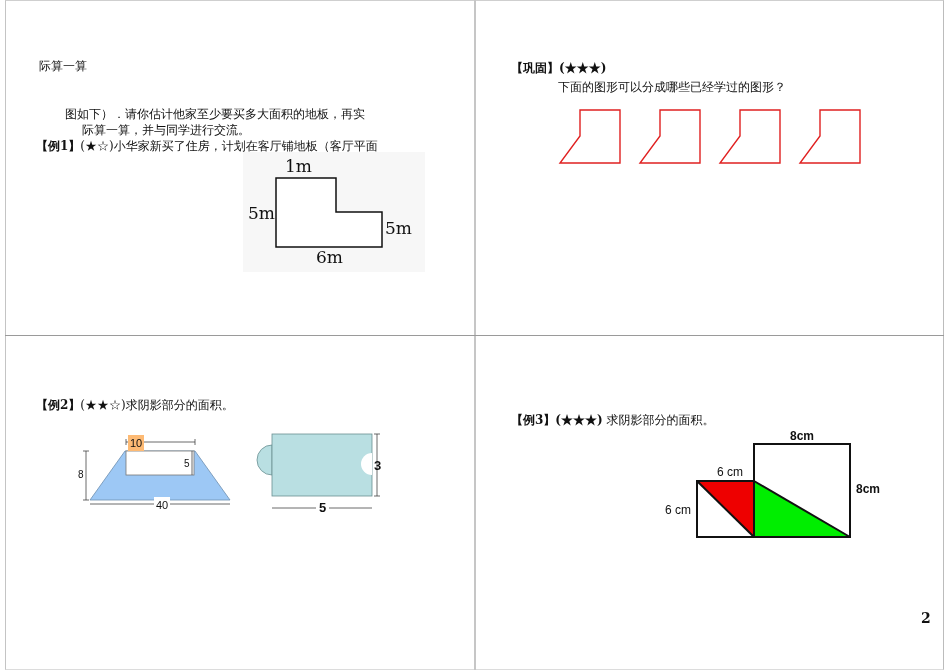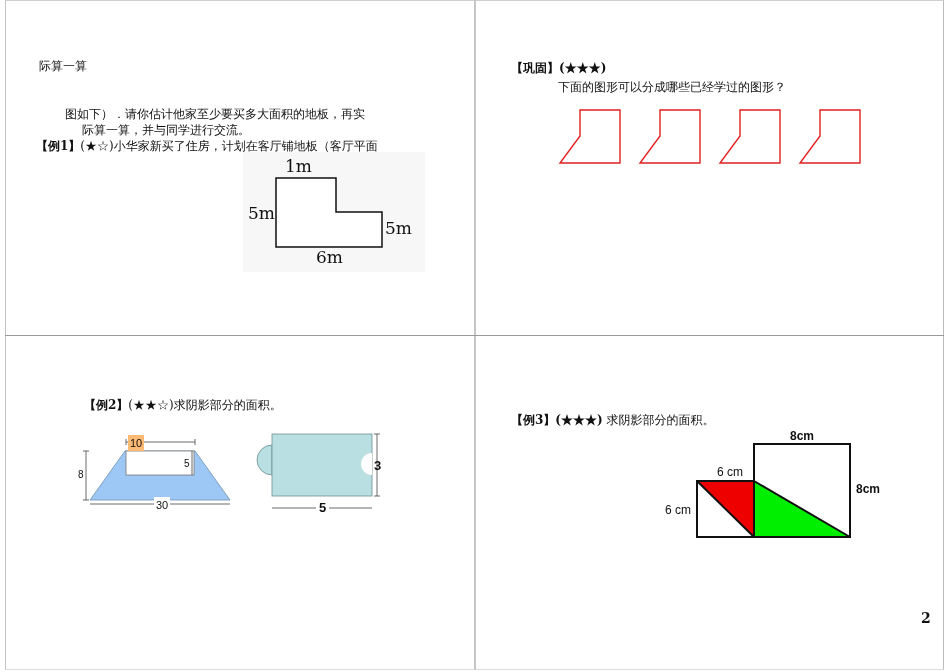--- a/index.html
+++ b/index.html
@@ -46,42 +46,42 @@
 
 <svg style="left:555px;top:105px;" width="320" height="62">
   <g fill="none" stroke="#e02020" stroke-width="1.4">
     <polygon points="25,5 65,5 65,58 5,58 25,31"></polygon>
     <polygon points="105,5 145,5 145,58 85,58 105,31"></polygon>
     <polygon points="185,5 225,5 225,58 165,58 185,31"></polygon>
     <polygon points="265,5 305,5 305,58 245,58 265,31"></polygon>
   </g>
 </svg>
 
-<div class="txt" style="left:36px;top:397px;margin-left:48px;">
+<div class="txt" style="left:36px;top:397px;">
   <span class="b">【例2】</span><span>(★★☆)</span><span>求阴影部分的面积。</span>
 </div>
 
 <svg style="left:75px;top:430px;" width="170" height="85">
   <polygon points="15,70 50,21 120,21 155,70" fill="#9dc8f5" stroke="#6d8fb0" stroke-width="0.8"></polygon>
   <rect x="51" y="21" width="68" height="24" fill="#fff" stroke="#777" stroke-width="0.8"></rect>
   <g stroke="#444" stroke-width="0.8">
     <line x1="51" y1="12" x2="120" y2="12"></line>
       <line x1="51" y1="9" x2="51" y2="15"></line>
       <line x1="120" y1="9" x2="120" y2="15"></line>
     <line x1="11" y1="21" x2="11" y2="70"></line>
       <line x1="8" y1="21" x2="14" y2="21"></line>
       <line x1="8" y1="70" x2="14" y2="70"></line>
     <line x1="117" y1="21" x2="117" y2="45"></line>
     <line x1="15" y1="74" x2="155" y2="74"></line>
   </g>
 </svg>
 <div class="txt sans" style="left:128px;top:435px;font-size:11px;background:#fdba74;padding:0 2px;">10</div>
 <div class="txt sans" style="left:184px;top:456px;font-size:10px;">5</div>
 <div class="txt sans" style="left:78px;top:467px;font-size:10px;">8</div>
-<div class="txt sans" style="left:154px;top:497px;font-size:11px;background:#fff;padding:0 2px;">30</div>
+<div class="txt sans" style="left:154px;top:497px;font-size:11px;background:#fff;padding:0 2px;">40</div>
 
 <svg style="left:255px;top:430px;" width="130" height="85">
   <path d="M17,15 A9,9 0 0,0 17,45 Z" fill="#b9dfe2" stroke="#6a8f92" stroke-width="0.8"></path>
   <rect x="17" y="4" width="100" height="62" fill="#b9dfe2" stroke="#6a8f92" stroke-width="0.8"></rect>
   <path d="M117,23 A11,11 0 0,0 117,45 Z" fill="#fff"></path>
   <g stroke="#444" stroke-width="0.8">
     <line x1="122" y1="4" x2="122" y2="66"></line>
       <line x1="119" y1="4" x2="125" y2="4"></line>
       <line x1="119" y1="66" x2="125" y2="66"></line>
     <line x1="17" y1="78" x2="117" y2="78"></line>

